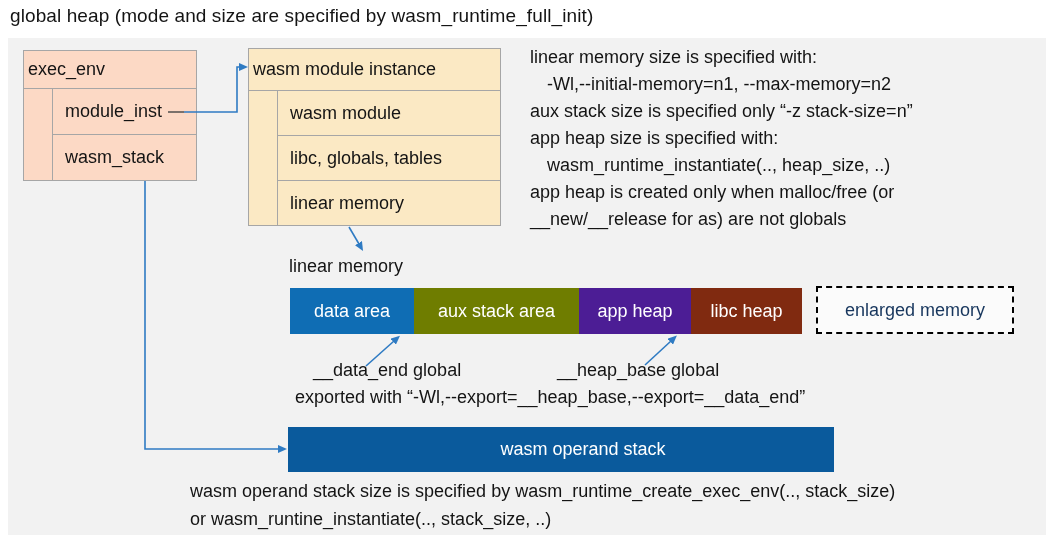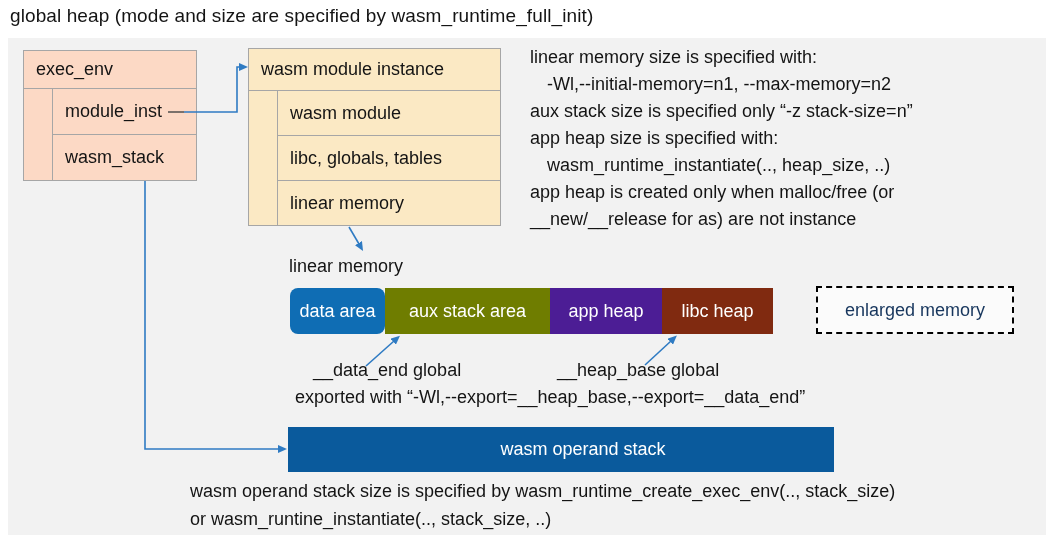--- a/index.html
+++ b/index.html
@@ -10,21 +10,21 @@
   .title {
     position:absolute; left:10px; top:5px; font-size:19px; letter-spacing:.1px;
   }
   .panel {
     position:absolute; left:8px; top:38px; width:1038px; height:497px;
     background:#f2f2f2;
   }
   
   .struct-box { position:absolute; border:1px solid #a6a6a6; font-size:18px; }
   .struct-box .hdr {
-    display:flex; align-items:center; padding-left:12px;
+    display:flex; align-items:center; padding-left:4px;
     border-bottom:1px solid #a6a6a6;
   }
   .struct-box .cell {
     margin-left:28px; border-left:1px solid #a6a6a6;
     display:flex; align-items:center; padding-left:12px;
   }
   .struct-box .cell + .cell { border-top:1px solid #a6a6a6; }
   #exec-box { left:23px; top:50px; width:172px; background:#fcd9c5; }
   #exec-box .hdr { height:37px; }
   #exec-box .cell { height:45px; }
@@ -39,21 +39,21 @@
   #lm-label   { left:289px; top:256px; }
   #data-end-lbl  { left:313px; top:360px; }
   #heap-base-lbl { left:557px; top:360px; }
   #exported-lbl  { left:295px; top:387px; }
   
   #membar { position:absolute; left:290px; top:288px; height:46px; display:flex; }
   #membar .seg {
     display:flex; align-items:center; justify-content:center;
     color:#ffffff; font-size:18px; white-space:nowrap;
   }
-  #membar .seg:nth-child(1) { width:95px;border-radius:8px; }
+  #membar .seg:nth-child(1) { width:124px; }
   #membar .seg:nth-child(2) { width:165px; }
   #membar .seg:nth-child(3) { width:112px; }
   #membar .seg:nth-child(4) { width:111px; }
   #enlarged {
     position:absolute; left:816px; top:286px; width:194px; height:44px;
     border:2px dashed #000; background:#fbfbfb;
     display:flex; align-items:center; justify-content:center; font-size:18px;
   }
   
   #opstack {
@@ -87,21 +87,21 @@
     <div class="cell">linear memory</div>
   </div>
 
   <div id="notes">
     <div>linear memory size is specified with:</div>
     <div class="indent">-Wl,--initial-memory=n1, --max-memory=n2</div>
     <div>aux stack size is specified only “-z stack-size=n”</div>
     <div>app heap size is specified with:</div>
     <div class="indent">wasm_runtime_instantiate(.., heap_size, ..)</div>
     <div>app heap is created only when malloc/free (or</div>
-    <div>__new/__release for as) are not instance</div>
+    <div>__new/__release for as) are not globals</div>
   </div>
 
   <div class="lbl" id="lm-label">linear memory</div>
 
   <div id="membar">
     <div class="seg" style="background: rgb(15, 109, 180);">data area</div>
     <div class="seg" style="background: rgb(111, 125, 0);">aux stack area</div>
     <div class="seg" style="background: #4c1d95;">app heap</div>
     <div class="seg" style="background: rgb(128, 42, 16);">libc heap</div>
   </div>

